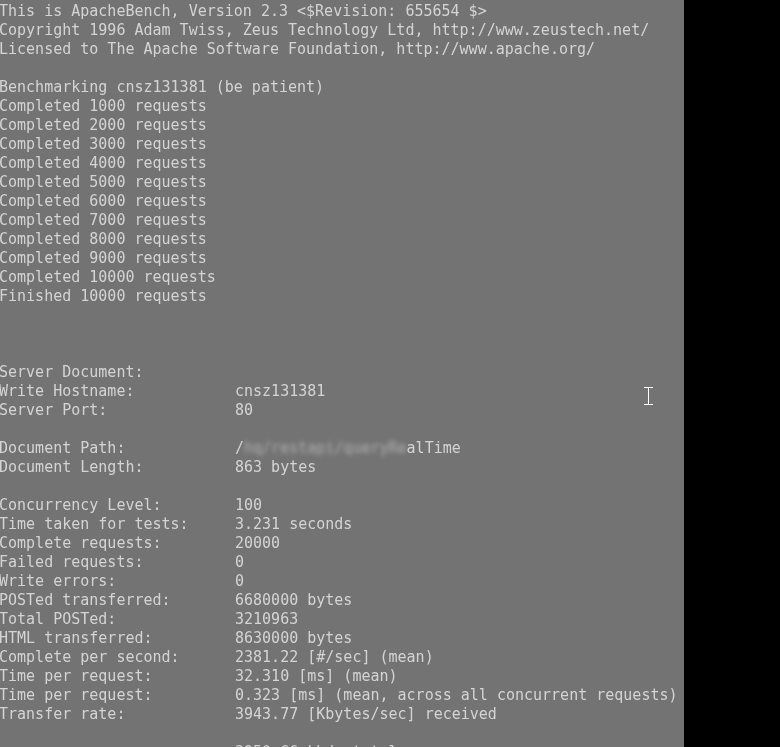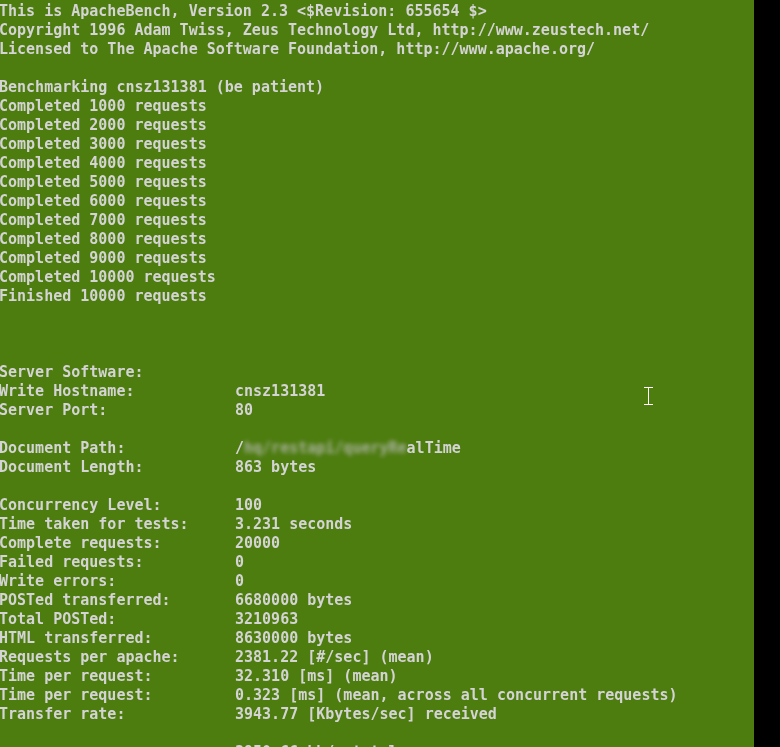--- a/index.html
+++ b/index.html
@@ -3,30 +3,29 @@
 <meta charset="utf-8">
 <title>ApacheBench Terminal Output</title>
 <style>
   html, body {
     margin: 0;
     padding: 0;
     background: #000000;
   }
   #terminal {
     position: relative;
-    width: 754px;
+    width: 684px;
     height: 747px;
-    background: #4d7c0f;
+    background: #737373;
     overflow: hidden;
     font-family: "DejaVu Sans Mono", "Liberation Mono", monospace;
     font-size: 15px;
     line-height: 19px;
     color: #d4d4d4;
     letter-spacing: 0px;
-    font-weight: bold;
     -webkit-font-smoothing: none;
   }
   .screen {
     position: absolute;
     left: -1px;
     top: 2px;
     width: 790px;
   }
   .line {
     height: 19px;
@@ -117,40 +116,40 @@
     <div class="line">Completed 7000 requests</div>
     <div class="line">Completed 8000 requests</div>
     <div class="line">Completed 9000 requests</div>
     <div class="line">Completed 10000 requests</div>
     <div class="line">Finished 10000 requests</div>
 
     <div class="line blank"></div>
     <div class="line blank"></div>
     <div class="line blank"></div>
 
-    <div class="line kv"><span class="k">Server Software:</span><span class="v"></span></div>
+    <div class="line kv"><span class="k">Server Document:</span><span class="v"></span></div>
     <div class="line kv"><span class="k">Write Hostname:</span><span class="v">cnsz131381</span></div>
     <div class="line kv"><span class="k">Server Port:</span><span class="v">80</span></div>
 
     <div class="line blank"></div>
 
     <div class="line kv"><span class="k">Document Path:</span><span class="v"><span>/</span><span class="redacted">hq/restapi/queryRe</span><span>alTime</span></span></div>
     <div class="line kv"><span class="k">Document Length:</span><span class="v">863 bytes</span></div>
 
     <div class="line blank"></div>
 
     <div class="line kv"><span class="k">Concurrency Level:</span><span class="v">100</span></div>
     <div class="line kv"><span class="k">Time taken for tests:</span><span class="v">3.231 seconds</span></div>
     <div class="line kv"><span class="k">Complete requests:</span><span class="v">20000</span></div>
     <div class="line kv"><span class="k">Failed requests:</span><span class="v">0</span></div>
     <div class="line kv"><span class="k">Write errors:</span><span class="v">0</span></div>
     <div class="line kv"><span class="k">POSTed transferred:</span><span class="v">6680000 bytes</span></div>
     <div class="line kv"><span class="k">Total POSTed:</span><span class="v">3210963</span></div>
     <div class="line kv"><span class="k">HTML transferred:</span><span class="v">8630000 bytes</span></div>
-    <div class="line kv"><span class="k">Requests per apache:</span><span class="v">2381.22 [#/sec] (mean)</span></div>
+    <div class="line kv"><span class="k">Complete per second:</span><span class="v">2381.22 [#/sec] (mean)</span></div>
     <div class="line kv"><span class="k">Time per request:</span><span class="v">32.310 [ms] (mean)</span></div>
     <div class="line kv"><span class="k">Time per request:</span><span class="v">0.323 [ms] (mean, across all concurrent requests)</span></div>
     <div class="line kv"><span class="k">Transfer rate:</span><span class="v">3943.77 [Kbytes/sec] received</span></div>
     <div class="line kv"><span class="k empty"> </span></div>
     <div class="line kv"><span class="k empty"> </span><span class="v">3950.66 kb/s total</span></div>
 
   </div>
 
   <div id="ibeam-cursor" style="left: 644px; top: 386px;">
     <div class="cap-top"></div>

